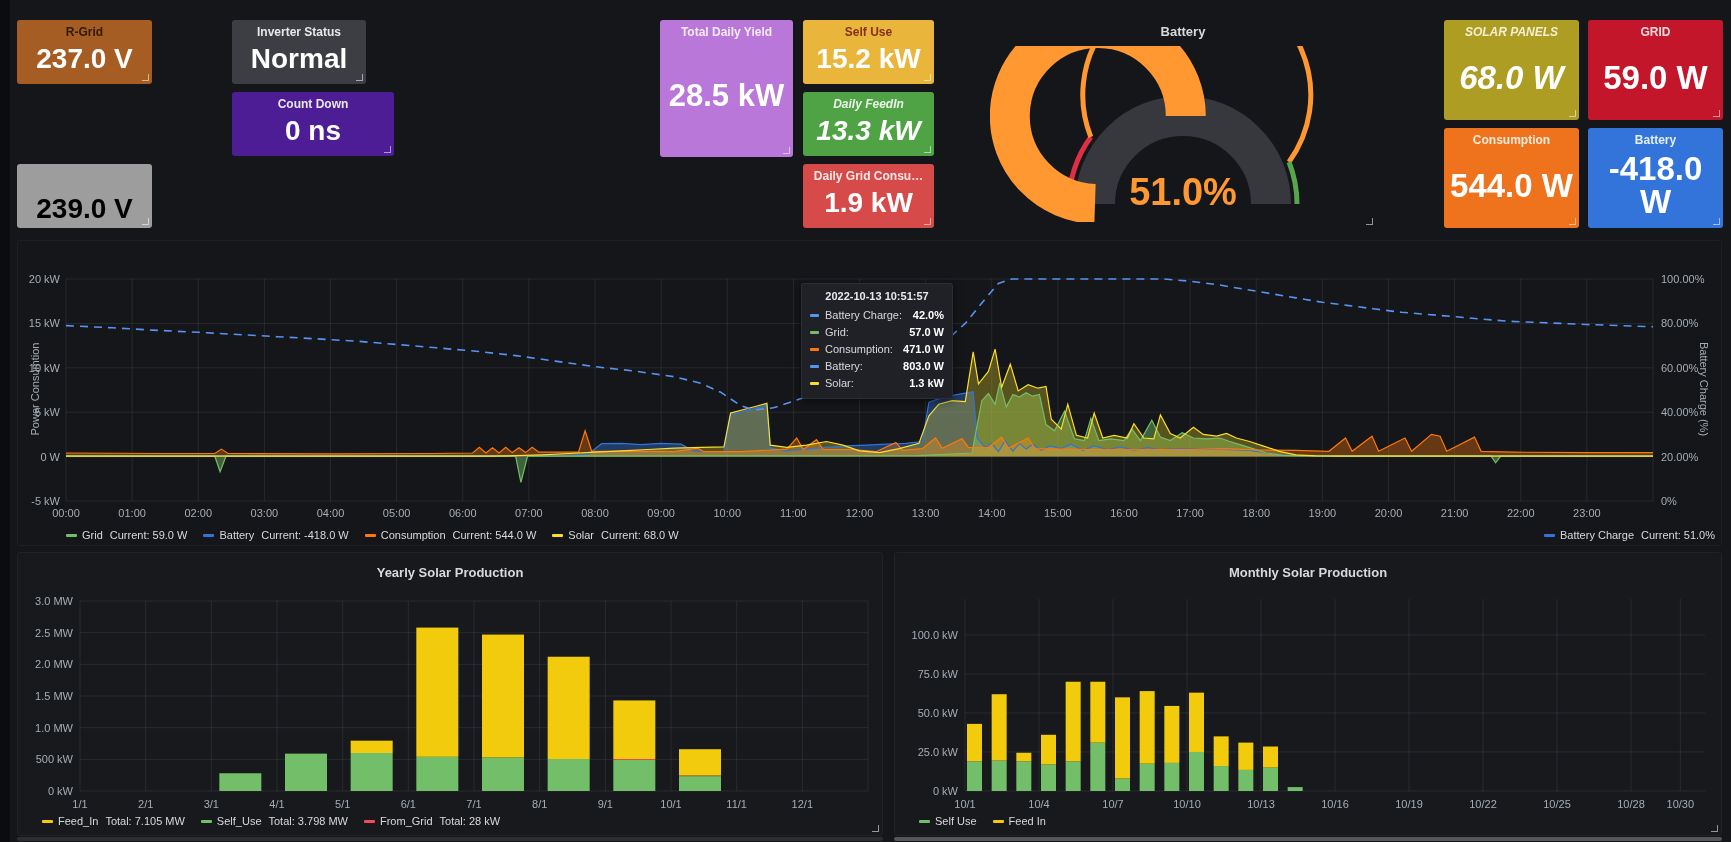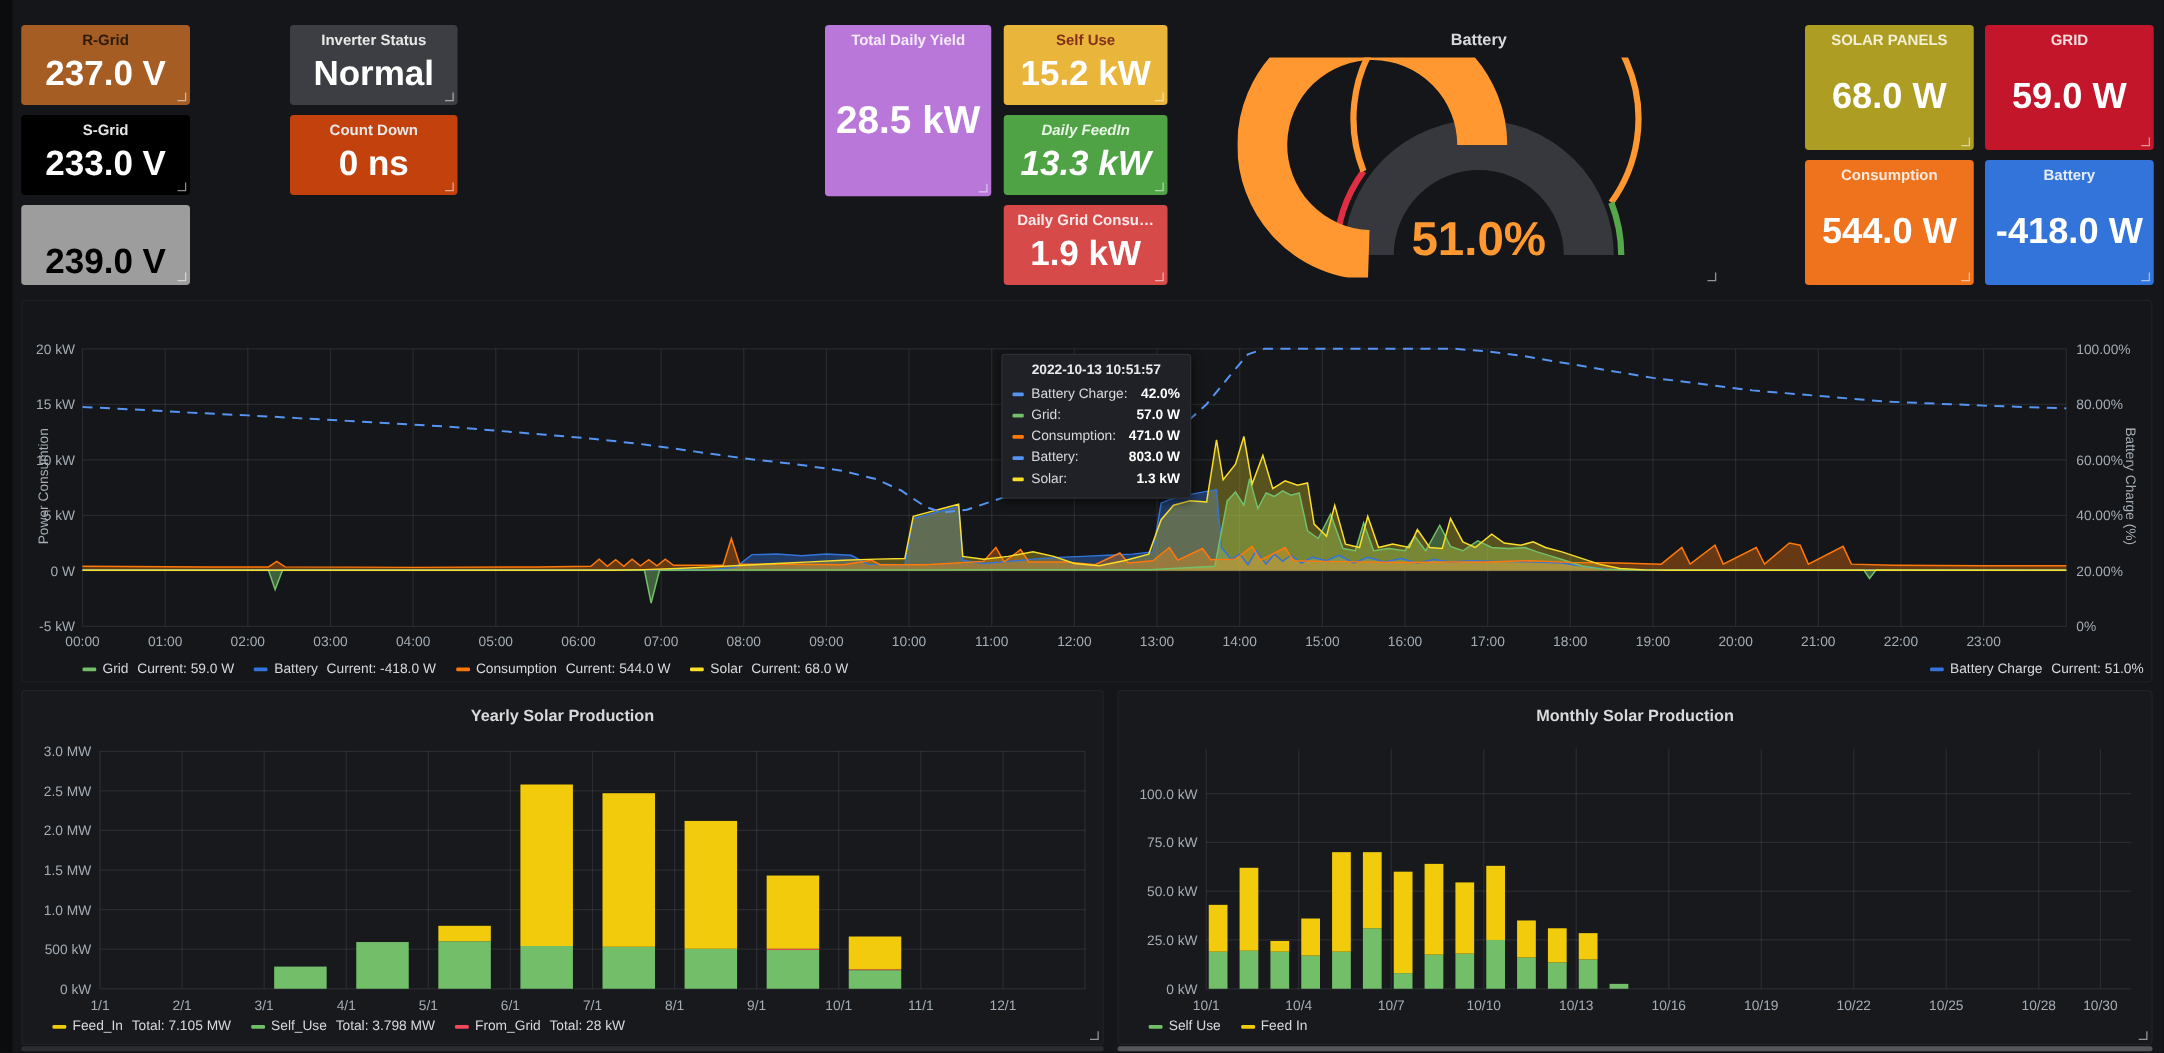--- a/index.html
+++ b/index.html
@@ -6,21 +6,21 @@
   #app{position:relative;width:1731px;height:842px;background:#141619;overflow:hidden;
        font-family:"Liberation Sans","DejaVu Sans",sans-serif;color:#d8d9da;}
   #side-strip{position:absolute;left:0;top:0;width:10px;height:842px;background:#0b0c0e;}
   .stat{position:absolute;border-radius:3px;display:flex;flex-direction:column;align-items:center;
         padding:5px 4px;box-sizing:border-box;}
   .stat .t{font-size:12px;font-weight:700;line-height:14px;white-space:nowrap;overflow:hidden;max-width:100%;}
   .stat .v{flex:1;display:flex;align-items:center;justify-content:center;font-weight:700;
            text-align:center;line-height:1.0;}
   .v-sm{font-size:28px;}
   .v-md{font-size:31px;}
-  .v-lg{font-size:29px;}
+  .v-lg{font-size:33px;}
   .corner{position:absolute;right:3px;bottom:3px;width:6px;height:6px;
           border-right:1px solid rgba(255,255,255,0.55);border-bottom:1px solid rgba(255,255,255,0.55);}
   .panel{position:absolute;background:#17191d;border:1px solid #202226;border-radius:3px;box-sizing:border-box;}
   .panel-title{position:absolute;top:6px;left:0;width:100%;text-align:center;font-size:13px;
                font-weight:700;color:#d8d9da;z-index:3;}
   .caret{display:inline-block;width:0;height:0;border-left:4px solid transparent;
          border-right:4px solid transparent;border-top:5px solid #8e9196;margin-left:6px;vertical-align:middle;}
   .axis-title-left{position:absolute;left:-62px;top:140px;width:150px;text-align:center;font-size:11px;
         color:#a6adb5;transform:rotate(-90deg);transform-origin:center;}
   .axis-title-right{position:absolute;right:-64px;top:140px;width:150px;text-align:center;font-size:11px;
@@ -44,37 +44,32 @@
 <body>
 
 <div id="app">
   <div id="side-strip"></div>
 
   <div class="stat" style="left: 17px; top: 20px; width: 135px; height: 64px; background: rgb(165, 93, 35); align-items: center;">
     <div class="t" style="color: rgb(46, 26, 7);">R-Grid</div>
     <div class="v v-sm" style="color: rgb(255, 255, 255);">237.0 V</div>
     <div class="corner"></div>
   </div>
-  <div class="stat" style="left: 17px; top: 92px; width: 135px; height: 64px; background: rgb(0, 0, 0);">
-    <div class="t" style="color: rgb(230, 230, 230);">S-Grid</div>
-    <div class="v v-sm" style="color: rgb(255, 255, 255);">233.0 V</div>
-    <div class="corner"></div>
-  </div>
   <div class="stat" style="left: 17px; top: 164px; width: 135px; height: 64px; background: rgb(157, 157, 157);">
     <div class="t" style="color: rgb(58, 58, 58);">T-Grid</div>
     <div class="v v-sm" style="color: #000000; margin-top: 24px;">239.0 V</div>
     <div class="corner"></div>
   </div>
 
   <div class="stat" style="left: 232px; top: 20px; width: 134px; height: 64px; background: rgb(60, 62, 67);">
     <div class="t" style="color: rgb(232, 232, 232);">Inverter Status</div>
     <div class="v v-sm" style="color: rgb(255, 255, 255);">Normal</div>
     <div class="corner"></div>
   </div>
-  <div class="stat" style="left: 232px; top: 92px; width: 134px; height: 64px; background: #c2410c;">
+  <div class="stat" style="left: 232px; top: 92px; width: 162px; height: 64px; background: #4c1d95;">
     <div class="t" style="color: rgb(232, 232, 232);">Count Down</div>
     <div class="v v-sm" style="color: rgb(255, 255, 255);">0 ns</div>
     <div class="corner"></div>
   </div>
 
   <div class="stat" style="left: 660px; top: 20px; width: 133px; height: 137px; background: rgb(184, 119, 217);">
     <div class="t" style="color: rgb(244, 234, 249);">Total Daily Yield</div>
     <div class="v v-md" style="color: rgb(255, 255, 255);">28.5 kW</div>
     <div class="corner"></div>
   </div>
@@ -103,21 +98,21 @@
           <path d="M100.8 91.0 A114 114 0 1 1 299.0 116.0" fill="none" stroke="#FF9830" stroke-width="5"></path>
           <path d="M299.0 116.0 A114 114 0 0 1 307.0 158.0" fill="none" stroke="#56A64B" stroke-width="5"></path>
           <path d="M105.0 158.0 A88 88 0 1 1 281.0 158.0" fill="none" stroke="#36383D" stroke-width="40"></path>
           <path d="M105.0 158.0 A88 88 0 1 1 195.8 70.0" fill="none" stroke="#FF9830" stroke-width="40"></path>
         </svg>
       </div>
     <div class="gauge-value" style="bottom: 14px; color: rgb(255, 152, 48);">51.0%</div>
     <div class="corner"></div>
   </div>
 
-  <div class="stat" style="left: 1444px; top: 20px; width: 135px; height: 100px; background: rgb(173, 157, 35);">
+  <div class="stat" style="left: 1444px; top: 20px; width: 135px; height: 100px; background: rgb(173, 157, 35); font-style: italic;">
     <div class="t" style="color: rgb(243, 239, 211);">SOLAR PANELS</div>
     <div class="v v-lg" style="color: rgb(255, 255, 255);">68.0 W</div>
     <div class="corner"></div>
   </div>
   <div class="stat" style="left: 1588px; top: 20px; width: 135px; height: 100px; background: rgb(196, 22, 42);">
     <div class="t" style="color: rgb(247, 223, 225);">GRID</div>
     <div class="v v-lg" style="color: rgb(255, 255, 255);">59.0 W</div>
     <div class="corner"></div>
   </div>
   <div class="stat" style="left: 1444px; top: 128px; width: 135px; height: 100px; background: rgb(239, 115, 29);">

